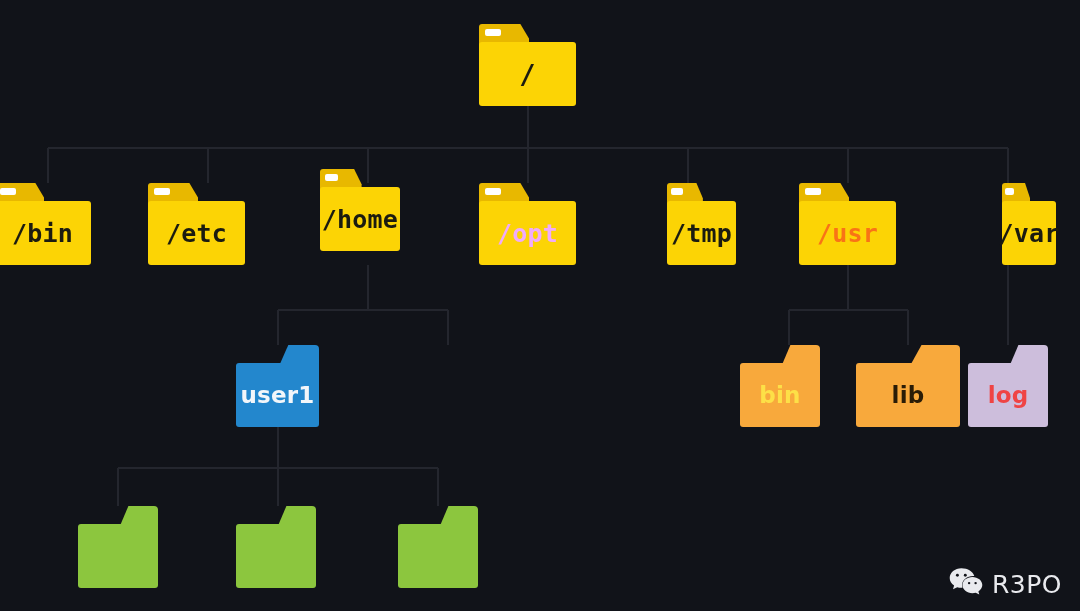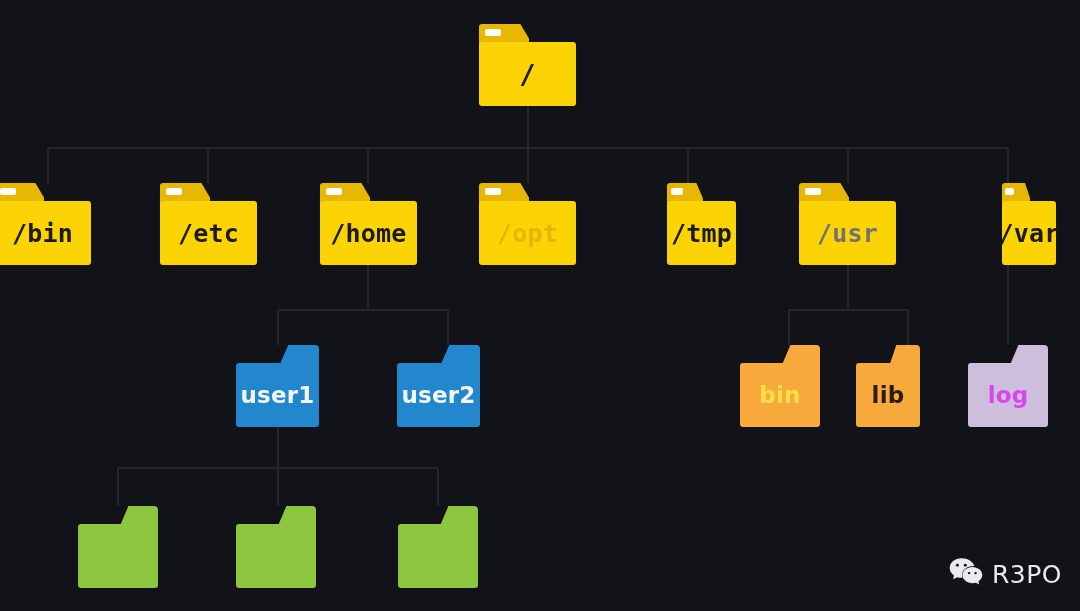--- a/index.html
+++ b/index.html
@@ -90,21 +90,21 @@
     user-select: none;
   }
   .label.mono {
     font-family: "DejaVu Sans Mono", "Liberation Mono", monospace;
   }
 
   
   #watermark {
     position: absolute;
     right: 18px;
-    bottom: 20px;
+    bottom: 10px;
     display: flex;
     align-items: center;
     gap: 9px;
   }
   #watermark .wm-text {
     color: #e9eaee;
     font-size: 25px;
     font-family: "DejaVu Sans", "Liberation Sans", sans-serif;
     letter-spacing: 0.5px;
   }
@@ -161,110 +161,103 @@
 
   <div class="node" id="n-l1-0" style="left: -6px; top: 183px; width: 97px; height: 82px;">
     <div class="folder tab-left">
       <div class="tab" style="background: rgb(232, 184, 0);">
           <div class="stripe"></div>
         </div>
       <div class="body" style="background: rgb(252, 212, 5);"></div>
       <div class="label mono" style="color: rgb(27, 27, 16); font-size: 25px;">/bin</div>
     </div>
   </div>
-  <div class="node" id="n-l1-1" style="left: 160px; top: 183px; width: 97px; height: 82px;">
+  <div class="node" id="n-l1-1" style="left: 148px; top: 183px; width: 97px; height: 82px;">
     <div class="folder tab-left">
       <div class="tab" style="background: rgb(232, 184, 0);">
           <div class="stripe"></div>
         </div>
       <div class="body" style="background: rgb(252, 212, 5);"></div>
       <div class="label mono" style="color: rgb(27, 27, 16); font-size: 25px;">/etc</div>
     </div>
   </div>
-  <div class="node" id="n-l1-2" style="left: 320px; top: 183px; width: 97px; height: 82px;">
+  <div class="node" id="n-l1-2" style="left: 320px; top: 169px; width: 80px; height: 82px;">
     <div class="folder tab-left">
       <div class="tab" style="background: rgb(232, 184, 0);">
           <div class="stripe"></div>
         </div>
       <div class="body" style="background: rgb(252, 212, 5);"></div>
       <div class="label mono" style="color: rgb(27, 27, 16); font-size: 25px;">/home</div>
     </div>
   </div>
   <div class="node" id="n-l1-3" style="left: 479px; top: 183px; width: 97px; height: 82px;">
     <div class="folder tab-left">
       <div class="tab" style="background: rgb(232, 184, 0);">
           <div class="stripe"></div>
         </div>
       <div class="body" style="background: rgb(252, 212, 5);"></div>
-      <div class="label mono" style="color: #eab308; font-size: 25px;">/opt</div>
+      <div class="label mono" style="color: #f0abfc; font-size: 25px;">/opt</div>
     </div>
   </div>
   <div class="node" id="n-l1-4" style="left: 639px; top: 183px; width: 97px; height: 82px; padding-left: 28px;">
     <div class="folder tab-left">
       <div class="tab" style="background: rgb(232, 184, 0);">
           <div class="stripe"></div>
         </div>
       <div class="body" style="background: rgb(252, 212, 5);"></div>
       <div class="label mono" style="color: rgb(27, 27, 16); font-size: 25px;">/tmp</div>
     </div>
   </div>
   <div class="node" id="n-l1-5" style="left: 799px; top: 183px; width: 97px; height: 82px;">
     <div class="folder tab-left">
       <div class="tab" style="background: rgb(232, 184, 0);">
           <div class="stripe"></div>
         </div>
       <div class="body" style="background: rgb(252, 212, 5);"></div>
-      <div class="label mono" style="color: #737373; font-size: 25px;">/usr</div>
+      <div class="label mono" style="color: #f97316; font-size: 25px;">/usr</div>
     </div>
   </div>
   <div class="node" id="n-l1-6" style="left: 959px; top: 183px; width: 97px; height: 82px; padding-left: 43px;">
     <div class="folder tab-left">
       <div class="tab" style="background: rgb(232, 184, 0);">
           <div class="stripe"></div>
         </div>
       <div class="body" style="background: rgb(252, 212, 5);"></div>
       <div class="label mono" style="color: rgb(27, 27, 16); font-size: 25px;">/var</div>
     </div>
   </div>
 
   <div class="node" id="n-home-0" style="left: 236px; top: 345px; width: 83px; height: 82px;">
     <div class="folder tab-right">
       <div class="tab" style="background: rgb(35, 135, 205);"></div>
       <div class="body" style="background: rgb(35, 135, 205);"></div>
       <div class="label" style="color: rgb(242, 246, 250); font-size: 23px;">user1</div>
     </div>
   </div>
-  <div class="node" id="n-home-1" style="left: 397px; top: 345px; width: 83px; height: 82px;">
-    <div class="folder tab-right">
-      <div class="tab" style="background: rgb(35, 135, 205);"></div>
-      <div class="body" style="background: rgb(35, 135, 205);"></div>
-      <div class="label" style="color: rgb(242, 246, 250); font-size: 23px;">user2</div>
-    </div>
-  </div>
 
   <div class="node" id="n-usr-0" style="left: 740px; top: 345px; width: 80px; height: 82px;">
     <div class="folder tab-right">
       <div class="tab" style="background: rgb(248, 169, 60);"></div>
       <div class="body" style="background: rgb(248, 169, 60);"></div>
       <div class="label" style="color: #fde047; font-size: 23px;">bin</div>
     </div>
   </div>
-  <div class="node" id="n-usr-1" style="left: 856px; top: 345px; width: 64px; height: 82px;">
+  <div class="node" id="n-usr-1" style="left: 856px; top: 345px; width: 104px; height: 82px;">
     <div class="folder tab-right">
       <div class="tab" style="background: rgb(248, 169, 60);"></div>
       <div class="body" style="background: rgb(248, 169, 60);"></div>
       <div class="label" style="color: rgb(42, 28, 6); font-size: 23px;">lib</div>
     </div>
   </div>
 
   <div class="node" id="n-var-0" style="left: 968px; top: 345px; width: 80px; height: 82px;">
     <div class="folder tab-right">
       <div class="tab" style="background: rgb(205, 190, 220);"></div>
       <div class="body" style="background: rgb(205, 190, 220);"></div>
-      <div class="label" style="color: #d946ef; font-size: 23px;">log</div>
+      <div class="label" style="color: #ef4444; font-size: 23px;">log</div>
     </div>
   </div>
 
   <div class="node" id="n-u1-0" style="left: 78px; top: 506px; width: 80px; height: 82px;">
     <div class="folder tab-right">
       <div class="tab" style="background: rgb(140, 198, 62);"></div>
       <div class="body" style="background: rgb(140, 198, 62);"></div>
       <div class="label" style="color: rgb(28, 36, 16); font-size: 22px;"></div>
     </div>
   </div>

